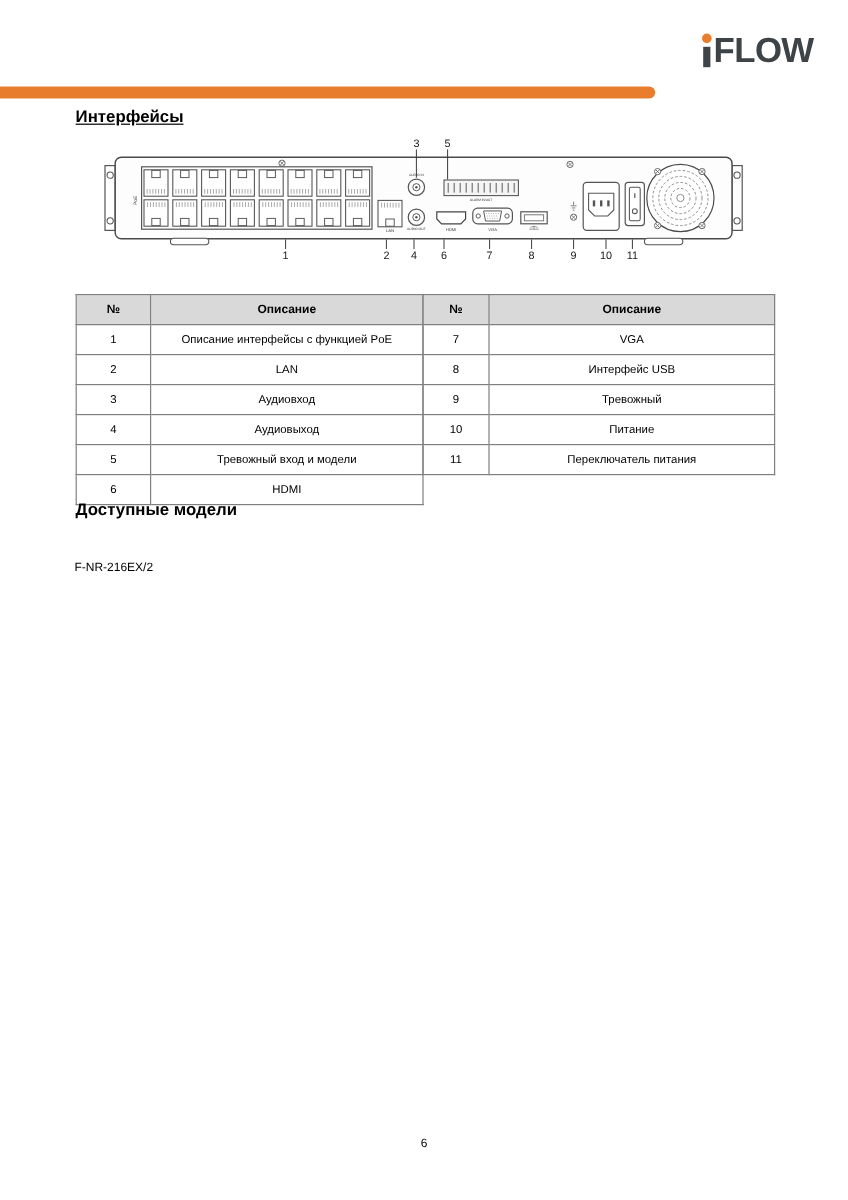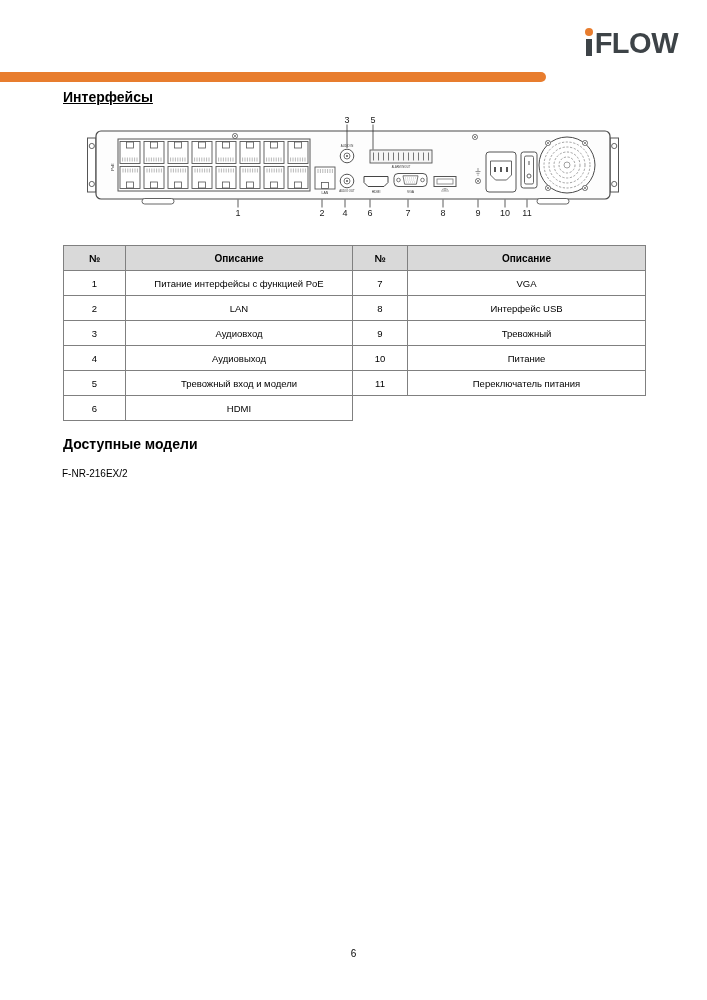--- a/index.html
+++ b/index.html
@@ -33,21 +33,21 @@
   
   .tables { position: absolute; left: 63px; top: 245px; display: flex; align-items: flex-start; }
   .tables table { border-collapse: collapse; table-layout: fixed; font-size: 9.5px; }
   .t-left { width: 289px; }
   .t-right { width: 293px; margin-left: -1px; }
   .tables th, .tables td { border: 1px solid #808080; text-align: center; vertical-align: middle; height: 24px; padding: 0 4px; }
   .tables th { background: var(--th-bg, #D9D9D9); font-weight: bold; font-size: 10px; }
   .t-left .col-num { width: 62px; } .t-left .col-desc { width: 227px; }
   .t-right .col-num { width: 55px; } .t-right .col-desc { width: 238px; }
 
-  .h-models { position: absolute; left: 63px; top: 436px; font-size: 14px; font-weight: bold; }
+  .h-models { position: absolute; left: 63px; top: 416px; font-size: 14px; font-weight: bold; }
   .model-item { position: absolute; left: 62px; top: 468px; font-size: 10px; }
   .page-number { position: absolute; left: 0; right: 0; top: 948px; text-align: center; font-size: 10px; }
 </style>
 </head>
 <body>
 
 <div class="page">
 
   <div class="logo">
     <span class="logo-i">
@@ -250,21 +250,21 @@
         </colgroup>
       <thead>
         <tr>
           <th>№</th>
           <th>Описание</th>
         </tr>
       </thead>
       <tbody>
         <tr>
           <td>1</td>
-          <td>Питание интерфейсы с функцией PoE</td>
+          <td>Описание интерфейсы с функцией PoE</td>
         </tr>
         <tr>
           <td>2</td>
           <td>LAN</td>
         </tr>
         <tr>
           <td>3</td>
           <td>Аудиовход</td>
         </tr>
         <tr>

